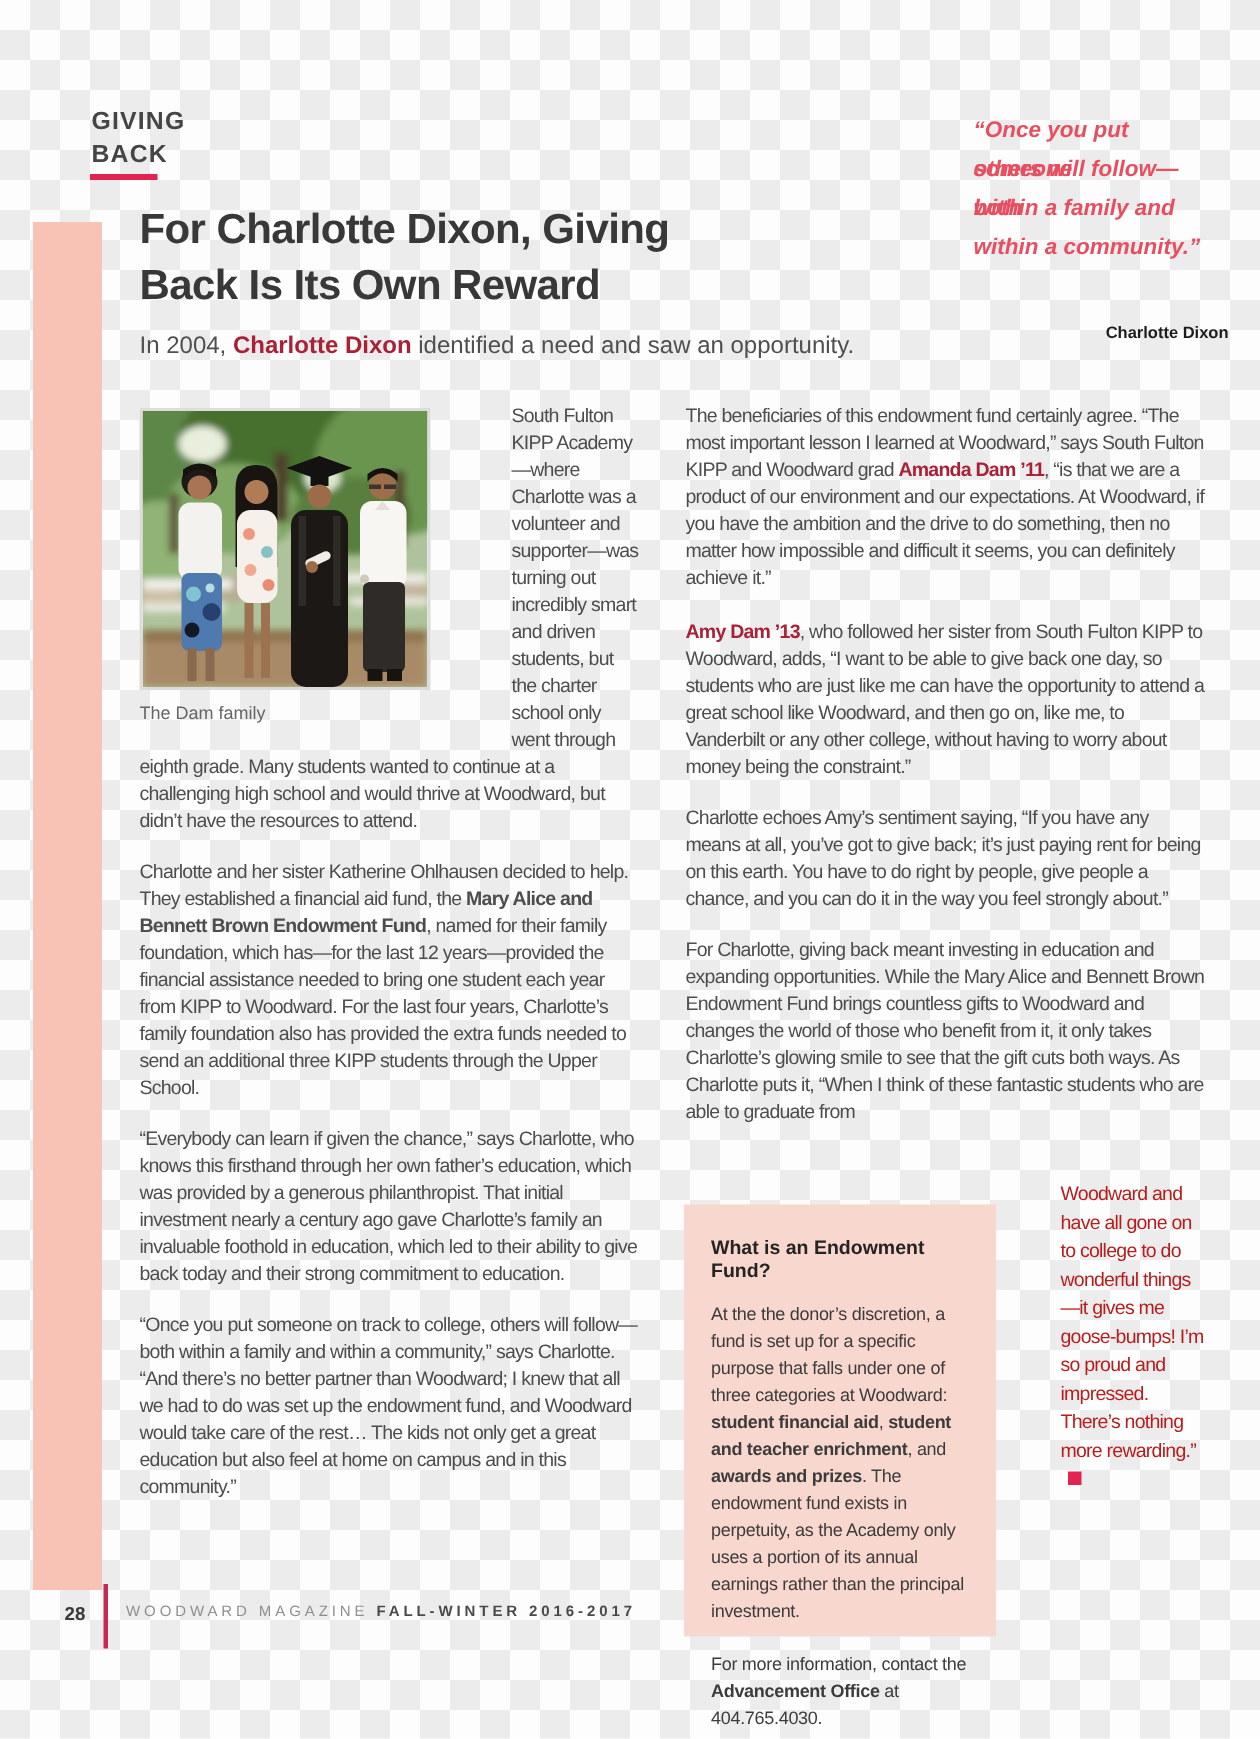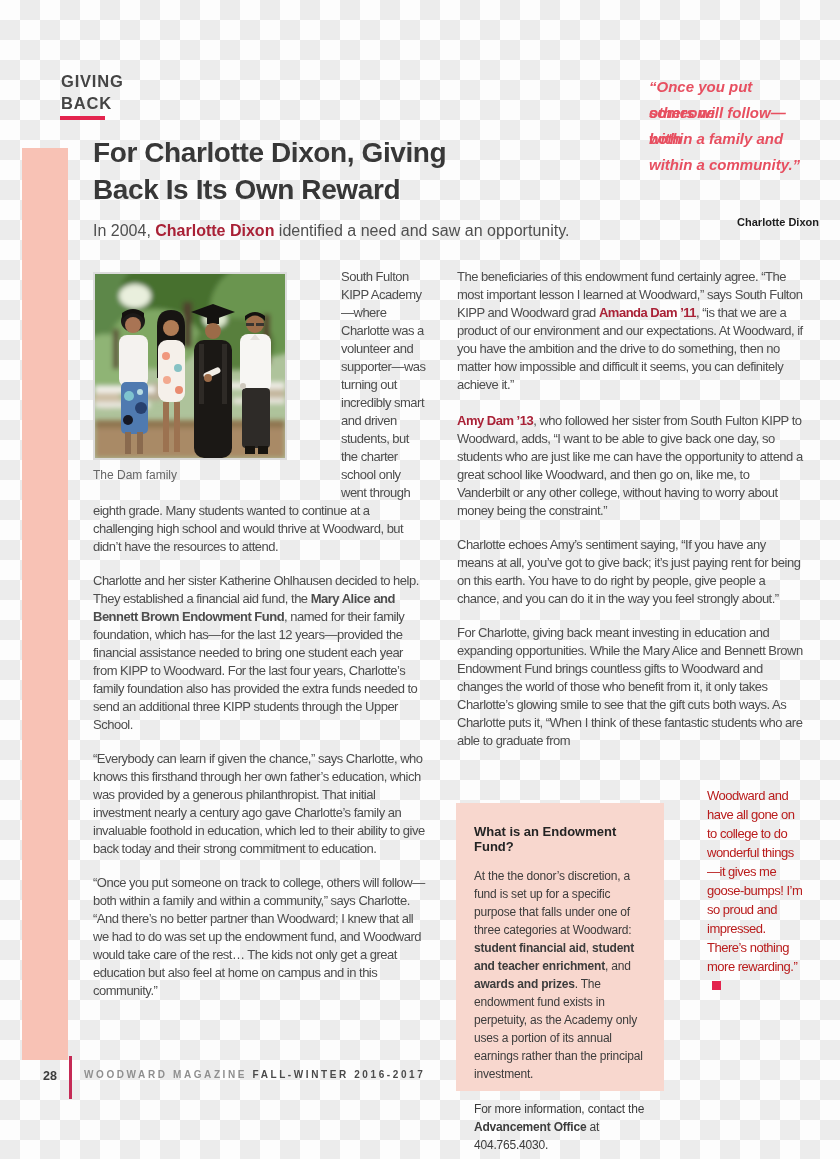--- a/index.html
+++ b/index.html
@@ -47,21 +47,21 @@
   .photo-caption{font-size:12px;letter-spacing:0;color:#666;margin-top:6px;}
 
   .narrow-col{left:707px;top:786px;width:97px;font-size:13px;line-height:19px;
     letter-spacing:-0.5px;color:#b91c1c;}
   .end-mark{display:inline-block;width:9px;height:9px;background:#e3244e;margin-left:5px;}
 
   
   .footer-num{left:43px;top:1069px;font-size:12.5px;font-weight:700;color:#3a3a3a;}
   .footer-rule{left:69px;top:1056px;width:3px;height:43px;background:#c52a55;}
   .footer-text{left:84px;top:1069px;font-size:10px;letter-spacing:2.6px;white-space:nowrap;}
-  .footer-text .mag{color:#8f8f8f;font-weight:700;}
+  .footer-text .mag{color:#8f8f8f;font-weight:400;}
   .footer-text .issue{color:#4a4a4a;font-weight:700;}
 </style>
 </head>
 <body>
 
 <div class="abs section-label">
   <div>GIVING</div>
   <div>BACK</div>
 </div>
 <div class="abs section-underline"></div>

